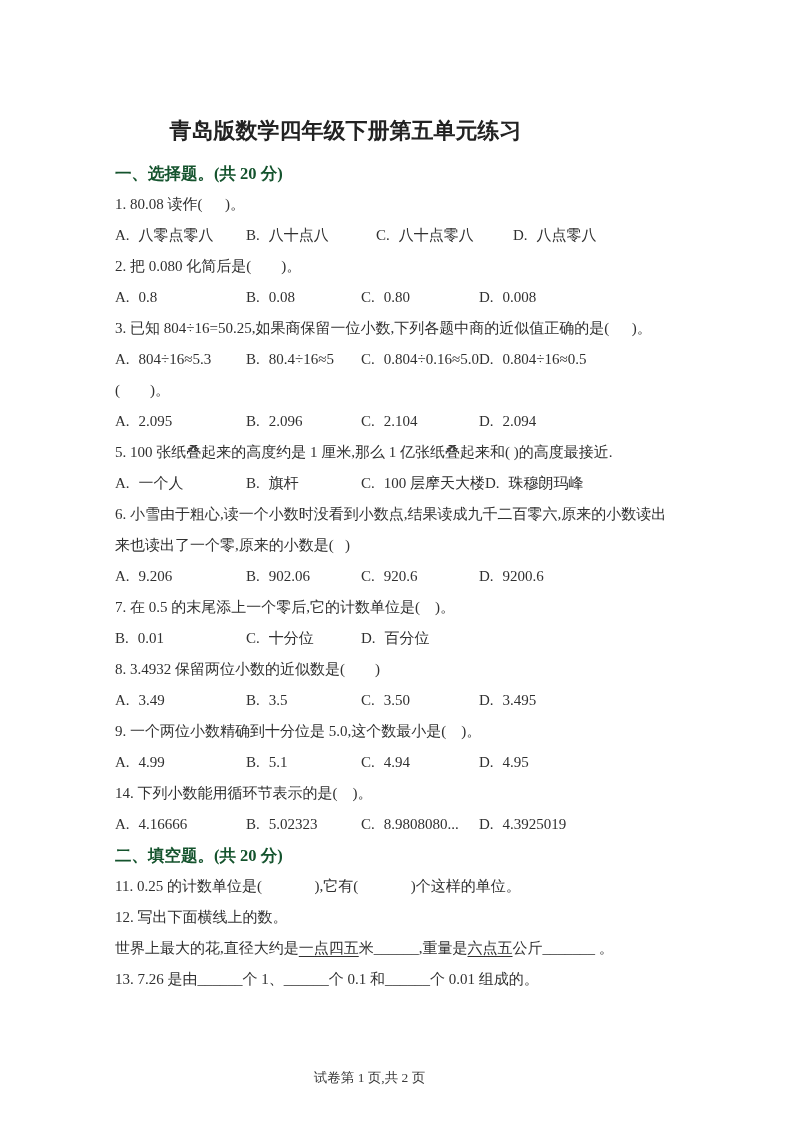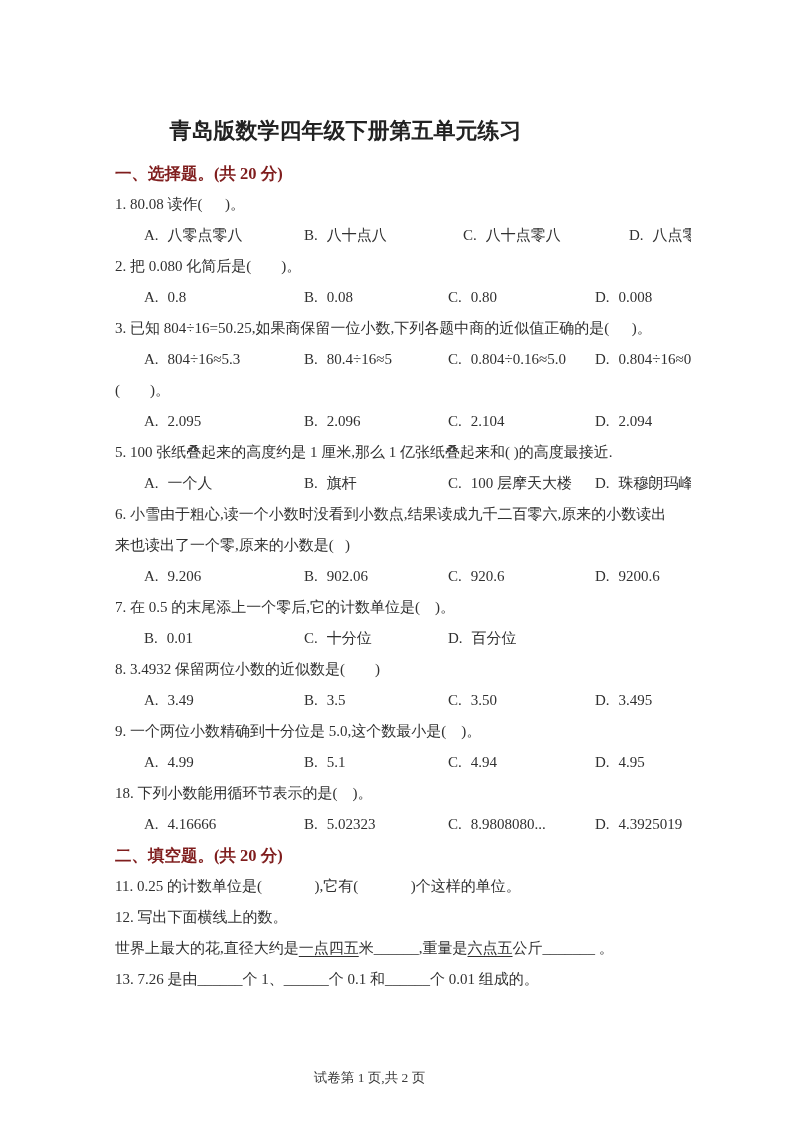--- a/index.html
+++ b/index.html
@@ -22,36 +22,36 @@
     white-space:pre;
   }
   .content{
     padding-left:115px;
     padding-right:104px;
   }
   .heading{
     font-weight:700;
     font-size:16.5px;
     line-height:31px;
-    color:#7f1d1d;
+    color:#14532d;
     white-space:pre;
   }
   .heading.first{margin-top:12px;}
   .line{
     font-size:15px;
     line-height:31px;
     white-space:pre;
   }
   .opts{
     display:flex;
     font-size:15px;
     line-height:31px;
     white-space:pre;
   }
-  .opt{display:inline-block;margin-left:29px;}
+  .opt{display:inline-block;}
   .opts .opt:nth-child(1){min-width:131px;}
   .opts .opt:nth-child(2){min-width:115px;}
   .opts .opt:nth-child(3){min-width:118px;}
   .opts.wide .opt:nth-child(2){min-width:130px;}
   .opts.wide .opt:nth-child(3){min-width:137px;}
   .ot{margin-left:9px;}
   .u{
     text-decoration:underline;
     text-underline-offset:3px;
   }
@@ -141,21 +141,21 @@
     </div>
 
     <div class="line">9. 一个两位小数精确到十分位是 5.0,这个数最小是(    )。</div>
     <div class="opts">
       <span class="opt"><span class="ol">A.</span><span class="ot">4.99</span></span>
       <span class="opt"><span class="ol">B.</span><span class="ot">5.1</span></span>
       <span class="opt"><span class="ol">C.</span><span class="ot">4.94</span></span>
       <span class="opt"><span class="ol">D.</span><span class="ot">4.95</span></span>
     </div>
 
-    <div class="line">18. 下列小数能用循环节表示的是(    )。</div>
+    <div class="line">14. 下列小数能用循环节表示的是(    )。</div>
     <div class="opts">
       <span class="opt"><span class="ol">A.</span><span class="ot">4.16666</span></span>
       <span class="opt"><span class="ol">B.</span><span class="ot">5.02323</span></span>
       <span class="opt"><span class="ol">C.</span><span class="ot">8.9808080...</span></span>
       <span class="opt"><span class="ol">D.</span><span class="ot">4.3925019</span></span>
     </div>
 
     <div class="heading">二、填空题。(共 20 分)</div>
 
     <div class="line">11. 0.25 的计数单位是(              ),它有(              )个这样的单位。</div>

